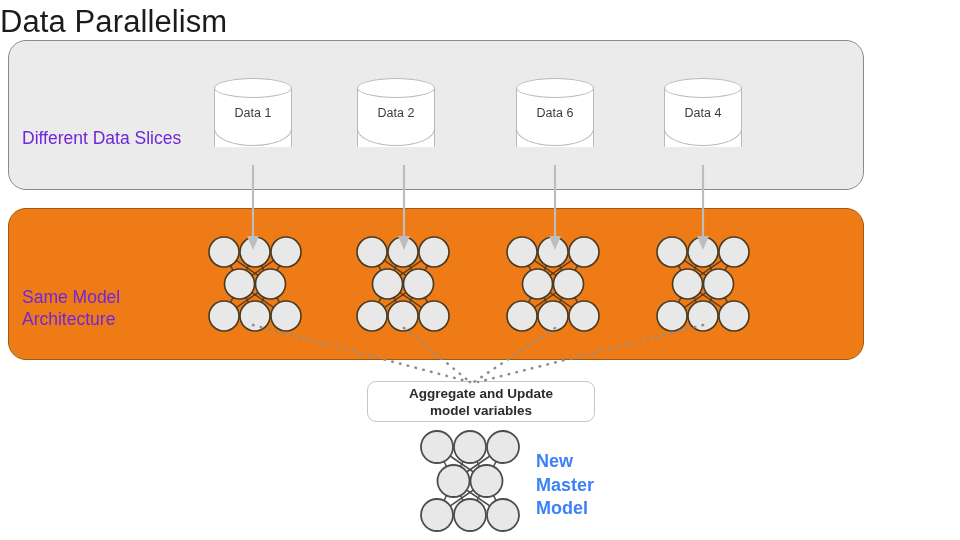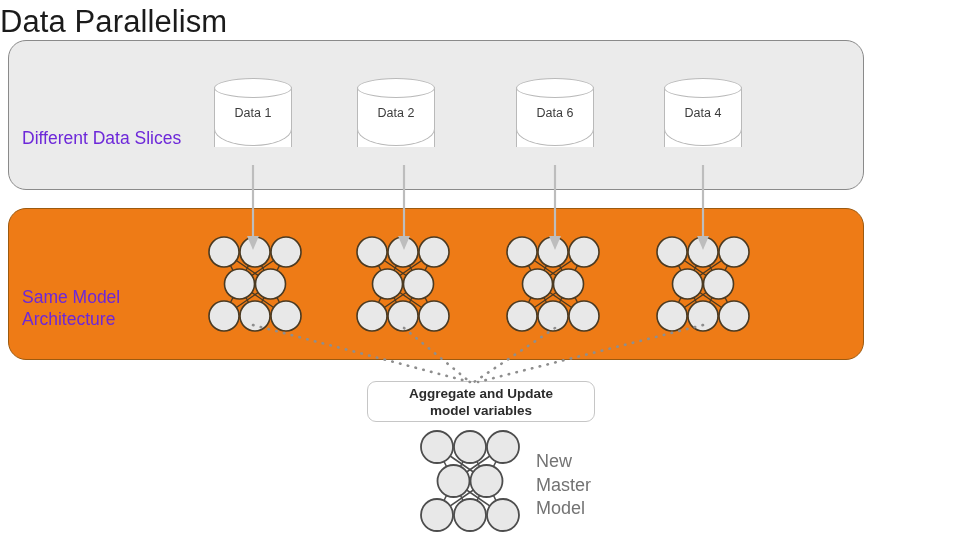--- a/index.html
+++ b/index.html
@@ -138,22 +138,23 @@
     top: 430px;
     width: 100px;
     height: 102px;
   }
   #master-label {
     position: absolute;
     left: 536px;
     top: 450px;
     font-size: 18px;
     line-height: 23.5px;
-    color: #737373;
+    color: #3b82f6;
     white-space: pre-line;
+    font-weight: bold;
   }
 
   
   #aggregate-box {
     position: absolute;
     left: 358px;
     top: 381px;
     width: 228px;
     height: 41px;
     box-sizing: border-box;

